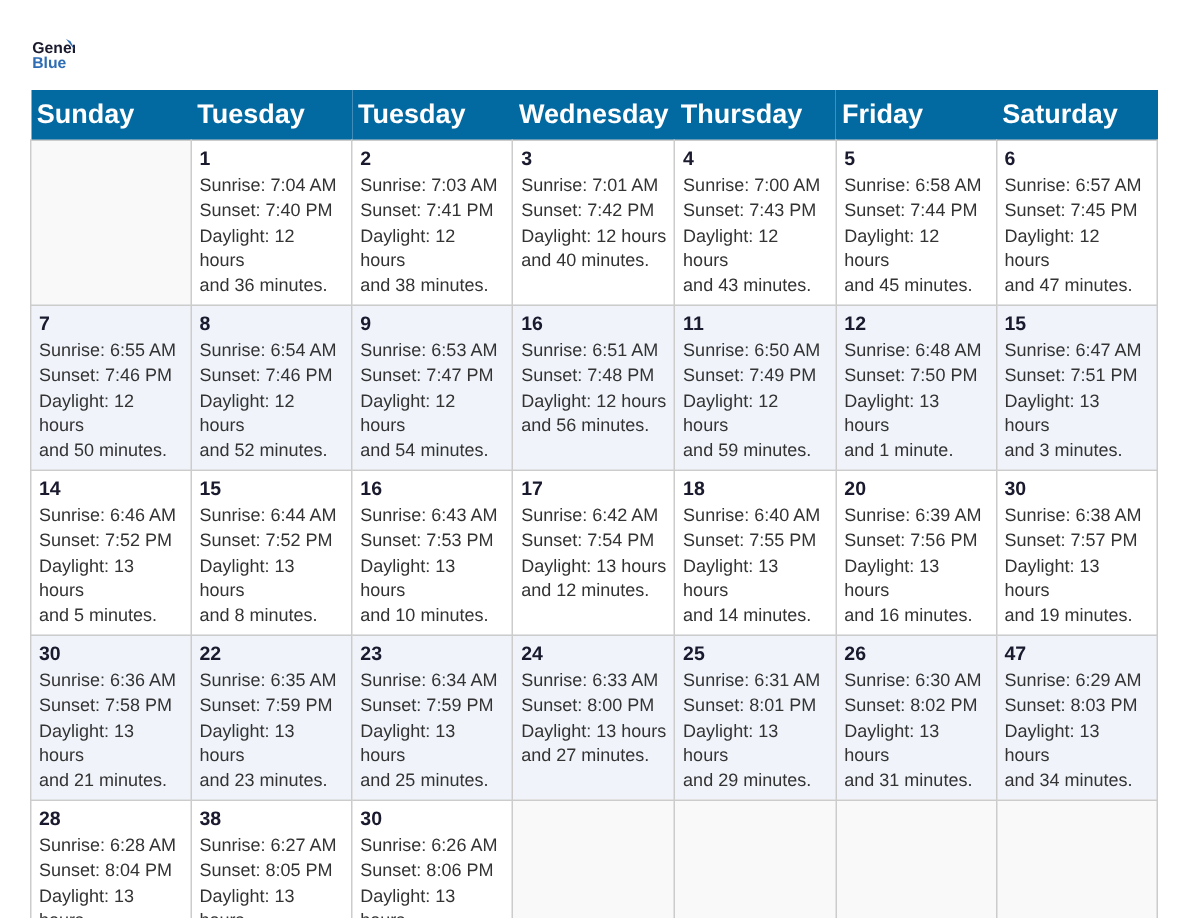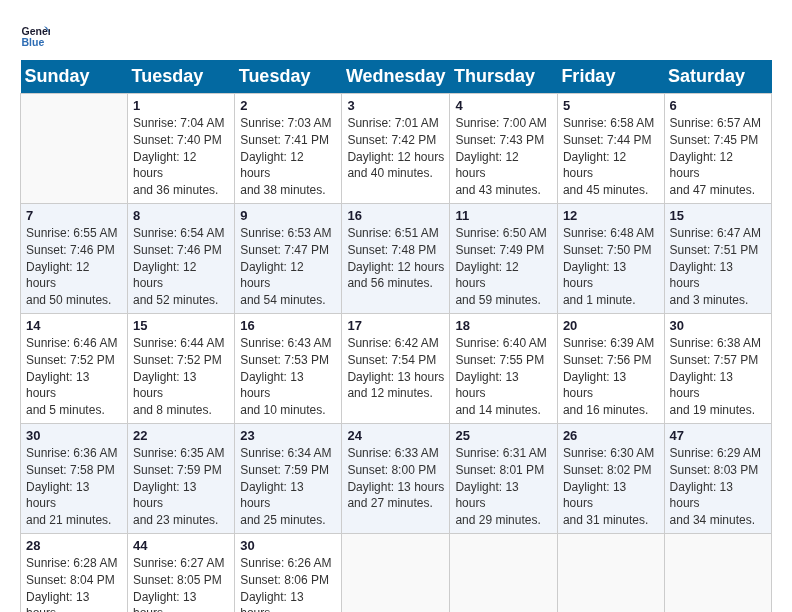--- a/index.html
+++ b/index.html
@@ -229,21 +229,21 @@
           <span class="day-num">47</span>
           <div class="day-info">Sunrise: 6:29 AM<br>Sunset: 8:03 PM<br>Daylight: 13 hours<br>and 34 minutes.</div>
         </td>
       </tr>
       <tr>
         <td>
           <span class="day-num">28</span>
           <div class="day-info">Sunrise: 6:28 AM<br>Sunset: 8:04 PM<br>Daylight: 13 hours<br>and 36 minutes.</div>
         </td>
         <td>
-          <span class="day-num">44</span>
+          <span class="day-num">38</span>
           <div class="day-info">Sunrise: 6:27 AM<br>Sunset: 8:05 PM<br>Daylight: 13 hours<br>and 38 minutes.</div>
         </td>
         <td>
           <span class="day-num">30</span>
           <div class="day-info">Sunrise: 6:26 AM<br>Sunset: 8:06 PM<br>Daylight: 13 hours<br>and 40 minutes.</div>
         </td>
         <td class="empty"></td>
         <td class="empty"></td>
         <td class="empty"></td>
         <td class="empty"></td>

